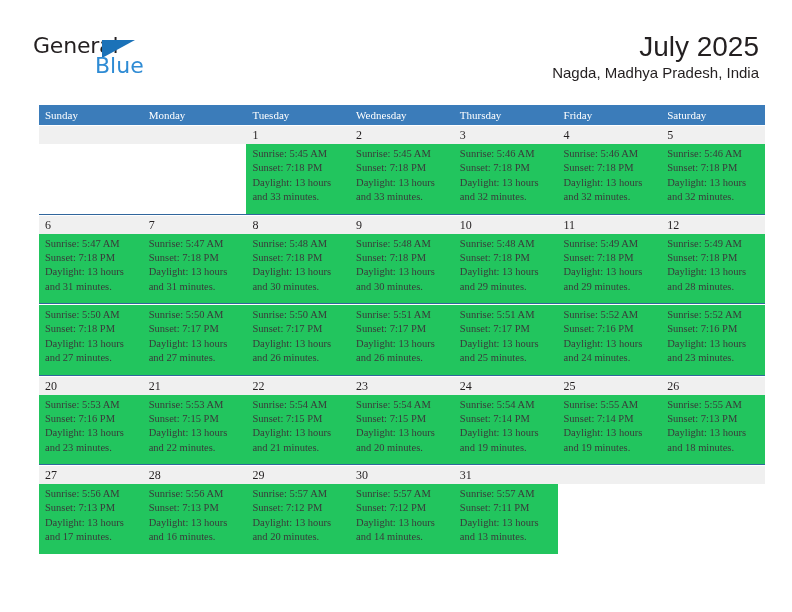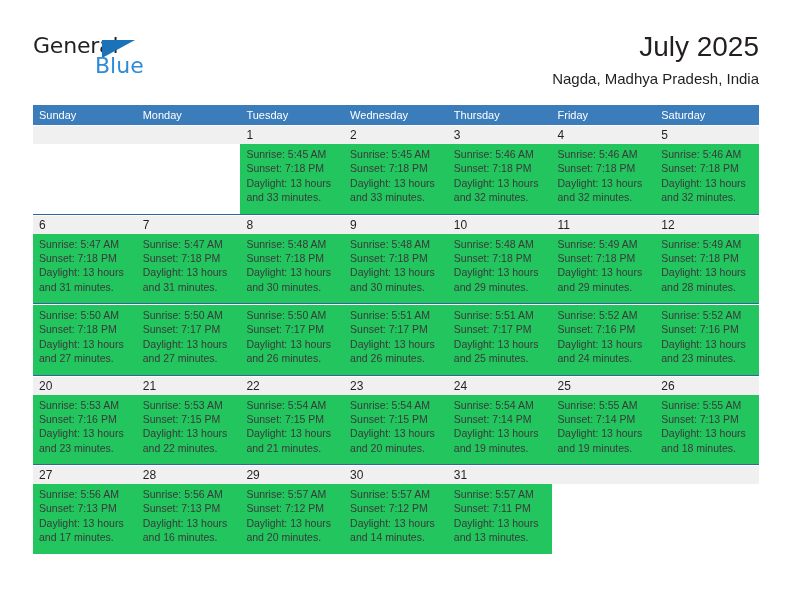--- a/index.html
+++ b/index.html
@@ -73,35 +73,35 @@
     top: 0;
     text-align: right;
   }
   .cal-title {
     font-size: 28px;
     color: #231f20;
     line-height: 34px;
     white-space: nowrap;
   }
   .cal-subtitle {
-    margin-top: 6px;
     font-size: 15px;
     color: #231f20;
     line-height: 18px;
     white-space: nowrap;
   }
 
   
   .cal {
     position: absolute;
-    left: 33px;
+    left: 39px;
     top: 105px;
     width: 726px;
     border-collapse: collapse;
     table-layout: fixed;
+    font-family: Liberation Serif, serif;
   }
   .cal th {
     background: #3b7cba;
     color: #ffffff;
     font-size: 11px;
     font-weight: normal;
     text-align: left;
     padding: 4px 0 4px 6px;
     height: 18px;
     box-sizing: border-box;

